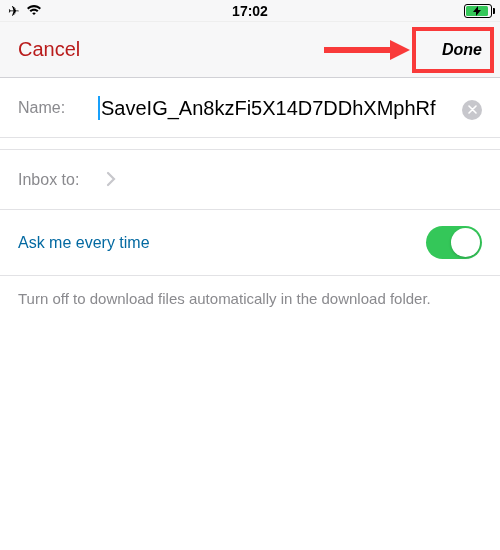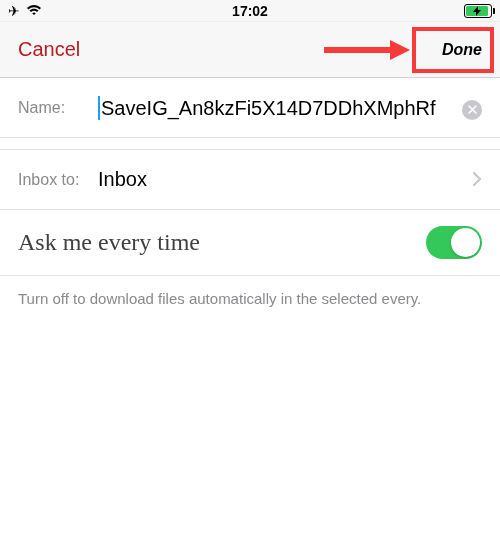--- a/index.html
+++ b/index.html
@@ -87,21 +87,21 @@
   width: 20px; height: 20px; border-radius: 50%; background: #c7c7cc;
   display: flex; align-items: center; justify-content: center;
   color: #fff; font-size: 13px; flex-shrink: 0; margin-left: 6px;
 }
 .chev { color: #c7c7cc; font-size: 22px; margin-left: 8px; }
 
 .toggle-row {
   display: flex; align-items: center; justify-content: space-between;
   padding: 16px 18px; border-bottom: 1px solid #e2e2e5; background: #fff;
 }
-.toggle-label { font-size: 24px; color: #404040; font-family: Liberation Serif, serif; }
+.toggle-label { font-size: 16px; color: #0369a1; }
 .switch {
   width: 56px; height: 33px; background: #34c759; border-radius: 17px;
   position: relative;
 }
 .switch-knob {
   position: absolute; right: 2px; top: 2px; width: 29px; height: 29px;
   background: #fff; border-radius: 50%; box-shadow: 0 1px 3px rgba(0,0,0,0.2);
 }
 
 .desc {
@@ -154,28 +154,27 @@
           <path d="M1 1 L8 8 M8 1 L1 8" stroke="#fff" stroke-width="1.6" stroke-linecap="round"></path>
         </svg>
     </span>
   </div>
 </div>
 
 <div style="height:12px;background:#fff;border-bottom:1px solid #e2e2e5;"></div>
 
 <div class="row">
   <div class="row-label">Inbox to:</div>
-  <div class="row-value">Inbox</div>
   <span class="chev">
     <svg width="10" height="16" viewBox="0 0 10 16">
         <path d="M2 2 L8 8 L2 14" stroke="#c7c7cc" stroke-width="2.2" fill="none" stroke-linecap="round"></path>
       </svg>
   </span>
 </div>
 
 <div class="toggle-row">
   <span class="toggle-label">Ask me every time</span>
   <div class="switch">
     <div class="switch-knob"></div>
   </div>
 </div>
 
-<div class="desc">Turn off to download files automatically in the selected every.</div>
+<div class="desc">Turn off to download files automatically in the download folder.</div>
 
 </body></html>

